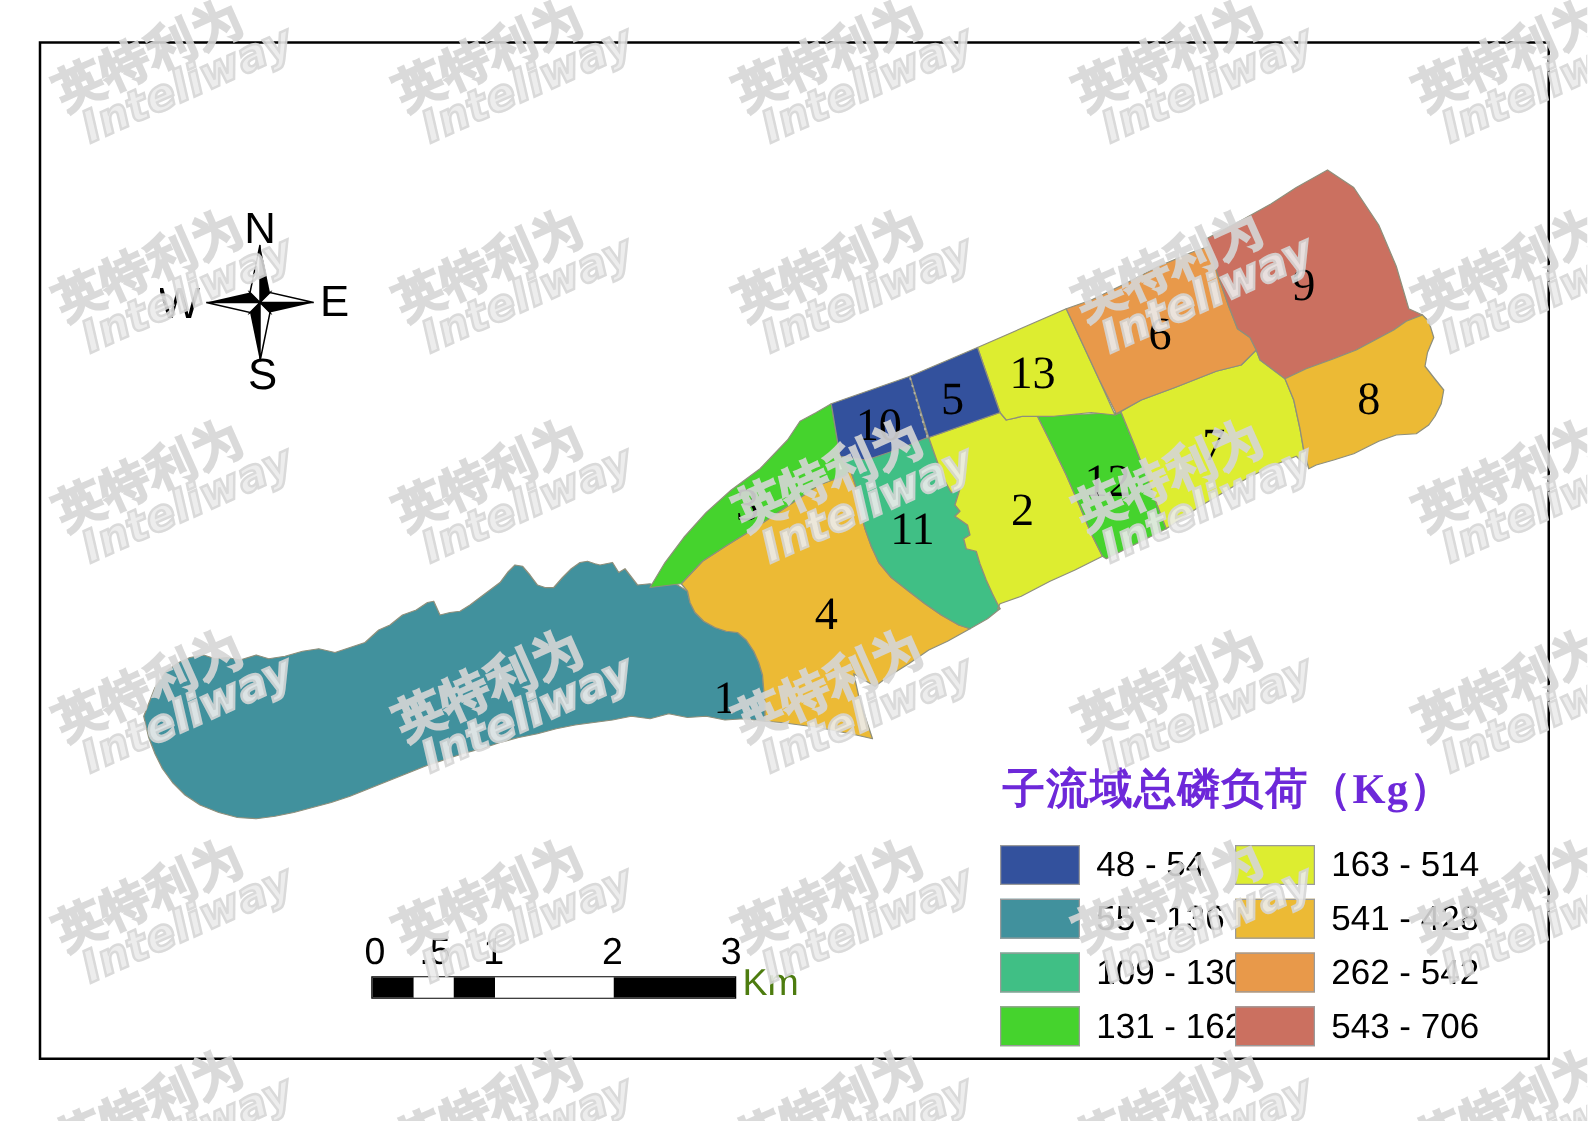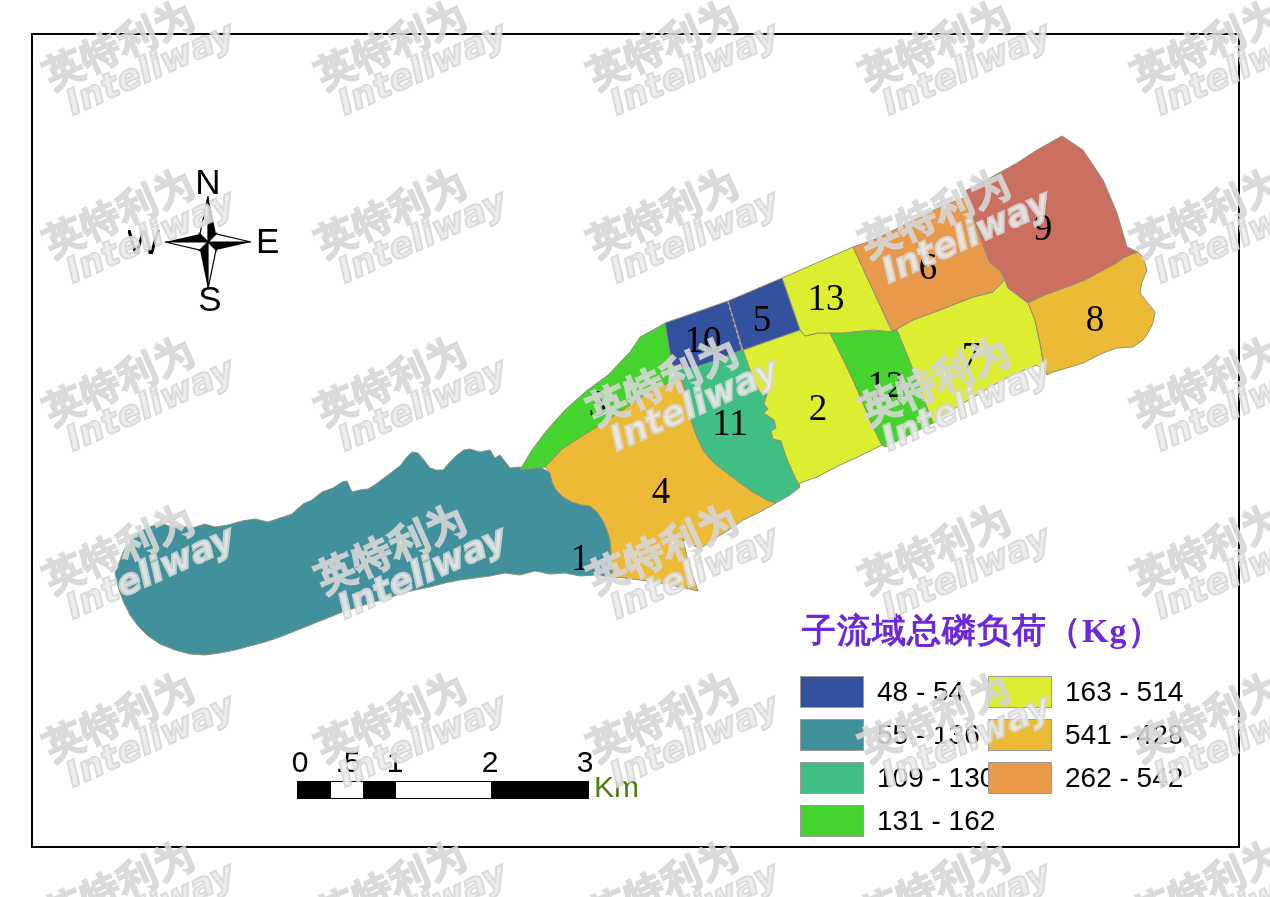--- a/index.html
+++ b/index.html
@@ -145,20 +145,24 @@
           <div class="legend-label">163 - 514</div>
         </div>
         <div class="legend-item">
           <div class="swatch" style="background: rgb(236, 186, 53);"></div>
           <div class="legend-label">541 - 428</div>
         </div>
         <div class="legend-item">
           <div class="swatch" style="background: rgb(232, 153, 74);"></div>
           <div class="legend-label">262 - 542</div>
         </div>
+        <div class="legend-item">
+          <div class="swatch" style="background: rgb(203, 112, 96);"></div>
+          <div class="legend-label">543 - 706</div>
+        </div>
       </div>
     </div>
   </div>
 
   <span class="scale-num" style="left:300px">0</span>
   <span class="scale-num" style="left:348px">.5</span>
   <span class="scale-num" style="left:395px">1</span>
   <span class="scale-num" style="left:490px">2</span>
   <span class="scale-num" style="left:585px">3</span>
   <div id="scalebar">

